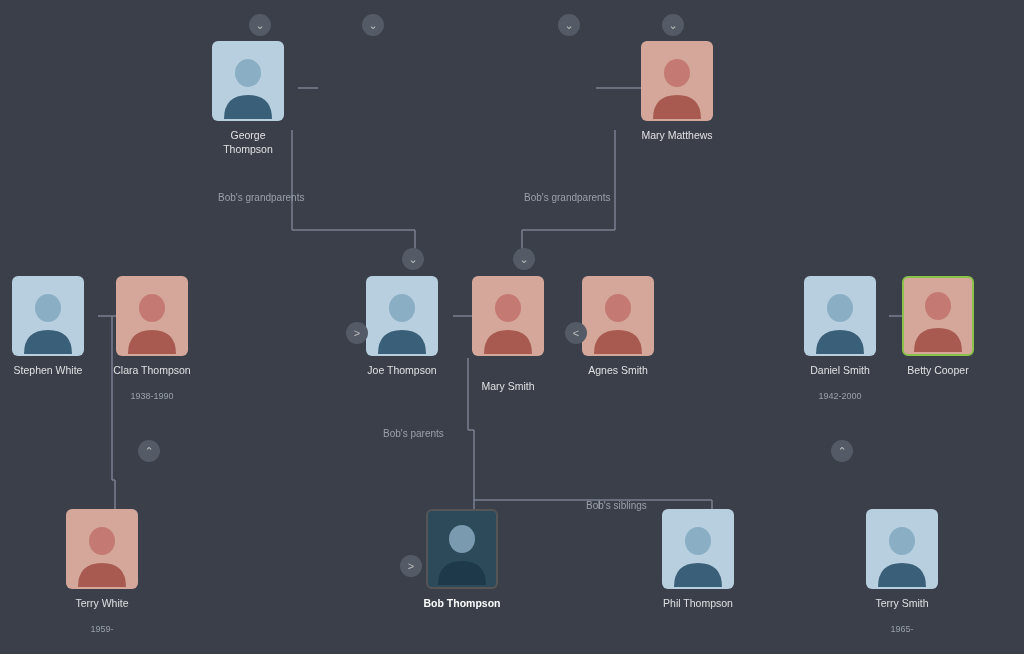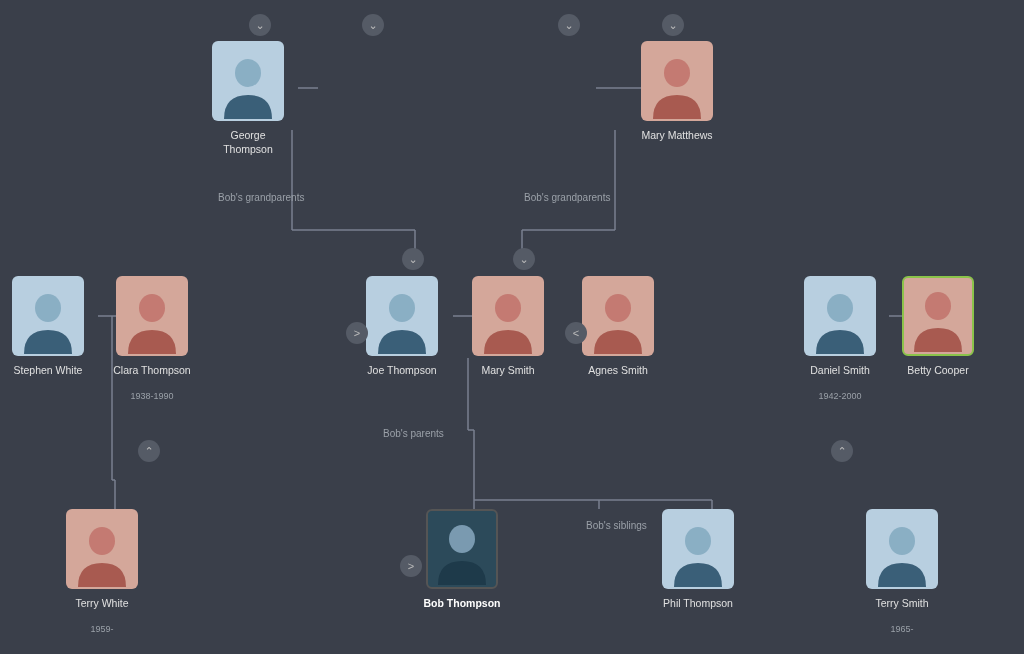--- a/index.html
+++ b/index.html
@@ -180,21 +180,21 @@
   <div class="person-card" style="left:362px; top:276px;">
     <div class="avatar avatar-male">
       <svg viewBox="0 0 58 70">
         <ellipse cx="29" cy="22" rx="13" ry="14" fill="#8aafc4"></ellipse>
         <path d="M5 68 Q5 44 29 44 Q53 44 53 68 Z" fill="#3a5f78"></path>
       </svg>
     </div>
     <div class="person-name">Joe Thompson</div>
   </div>
 
-  <div class="person-card" style="left:468px; top:276px;">
+  <div class="person-card" style="left:468px; top:276px;gap:16px;">
     <div class="avatar avatar-female">
       <svg viewBox="0 0 58 70">
         <ellipse cx="29" cy="22" rx="13" ry="14" fill="#c47a72"></ellipse>
         <path d="M5 68 Q5 44 29 44 Q53 44 53 68 Z" fill="#a85a50"></path>
       </svg>
     </div>
     <div class="person-name">Mary Smith</div>
   </div>
 
   <div class="person-card" style="left:578px; top:276px;">
@@ -229,21 +229,21 @@
   </div>
 
   <button class="nav-btn" style="left:402px; top:248px;">⌄</button>
   <button class="nav-btn" style="left:513px; top:248px;">⌄</button>
   <button class="nav-btn" style="left:346px; top:322px;">&gt;</button>
   <button class="nav-btn" style="left:565px; top:322px;">&lt;</button>
   <button class="nav-btn" style="left:138px; top:440px;">⌃</button>
   <button class="nav-btn" style="left:831px; top:440px;">⌃</button>
 
   <div class="label-text" style="left:383px; top:428px;">Bob's parents</div>
-  <div class="label-text" style="left:586px; top:520px;">Bob's siblings</div>
+  <div class="label-text" style="left:586px; top:500px;">Bob's siblings</div>
 
   <div class="person-card" style="left:62px; top:509px;">
     <div class="avatar avatar-female">
       <svg viewBox="0 0 58 70">
         <ellipse cx="29" cy="22" rx="13" ry="14" fill="#c47a72"></ellipse>
         <path d="M5 68 Q5 44 29 44 Q53 44 53 68 Z" fill="#a85a50"></path>
       </svg>
     </div>
     <div class="person-name">Terry White</div>
     <div class="person-dates">1959-</div>

